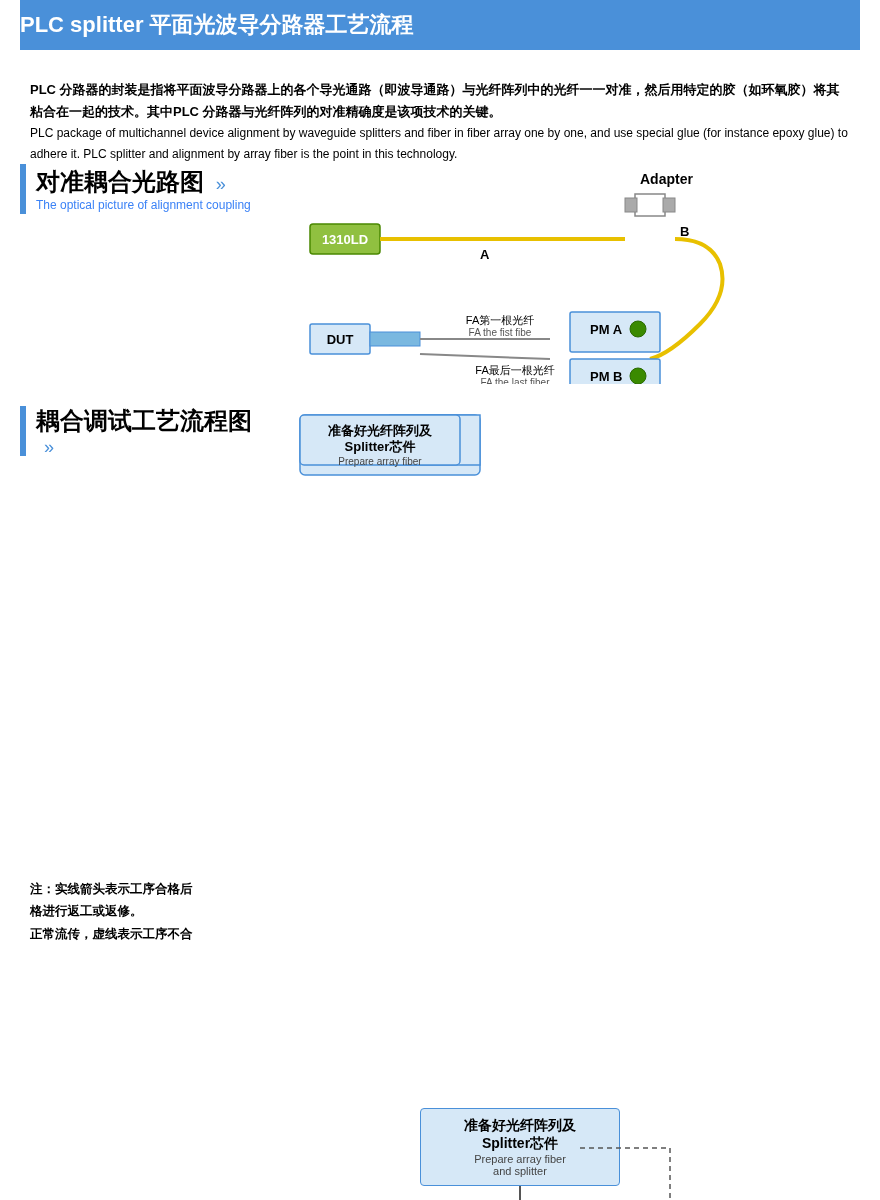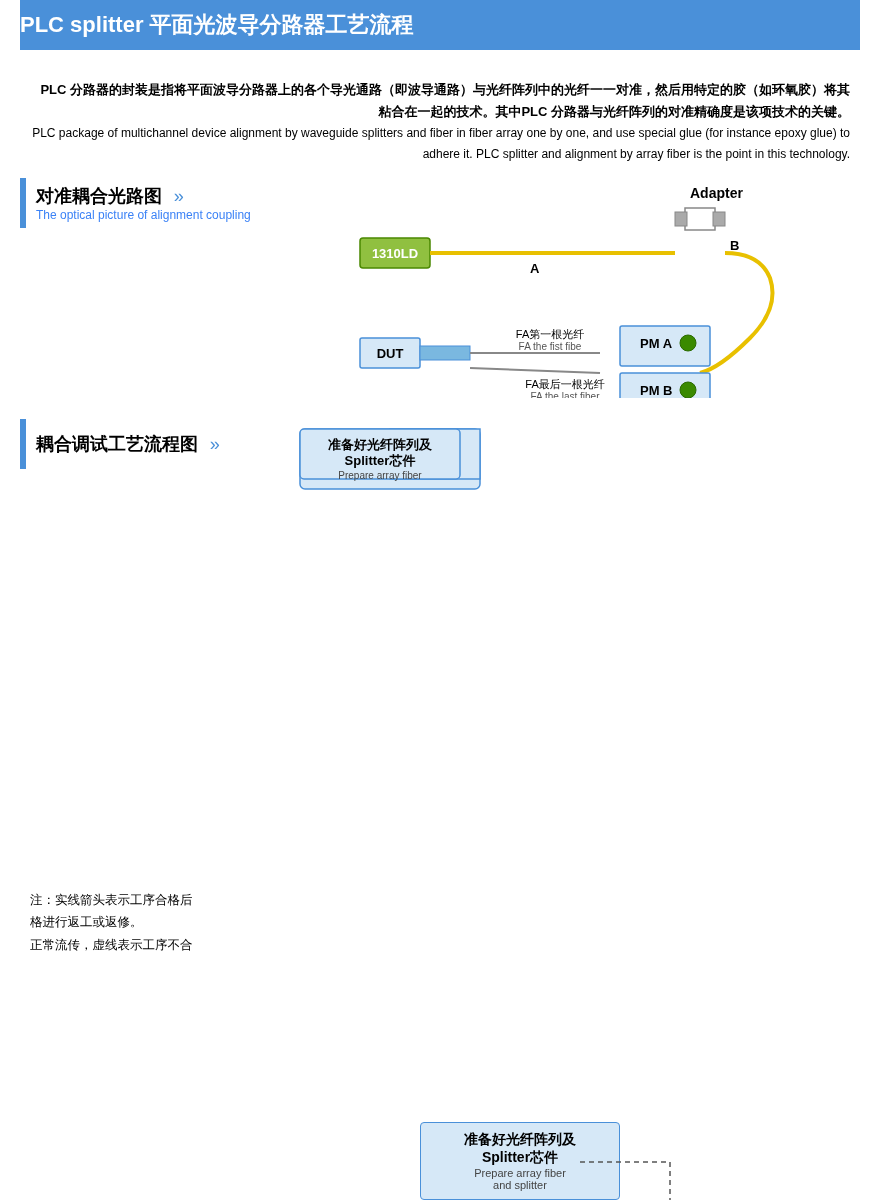--- a/index.html
+++ b/index.html
@@ -21,23 +21,21 @@
       padding: 10px 0;
       margin-bottom: 29px;
     }
     .title-bar h1 {
       color: #fff;
       font-size: 22px;
       font-weight: bold;
     }
     .intro-block {
       padding: 0 10px;
-      margin-bottom: 14px;
       line-height: 1.7;
-      text-align: right;
     }
     .intro-cn {
       font-size: 13px;
       font-weight: bold;
     }
     .intro-en {
       font-size: 12px;
     }
     
     .section-header {
@@ -46,21 +44,21 @@
       margin-bottom: 4px;
     }
     .section-bar {
       width: 6px;
       height: 50px;
       background: #4a90d9;
       margin-right: 10px;
       flex-shrink: 0;
     }
     .section-title-block .cn {
-      font-size: 18px;
+      font-size: 24px;
       font-weight: bold;
       color: #000;
     }
     .section-title-block .arrows {
       color: #4a90d9;
       font-size: 18px;
       margin-left: 8px;
     }
     .section-title-block .en {
       color: #3b82f6;
@@ -73,40 +71,40 @@
       display: flex;
       gap: 10px;
       margin-bottom: 18px;
     }
     .top-left {
       flex: 0 0 240px;
     }
     .top-right {
       flex: 1;
       padding-left: 10px;
-      text-align: center;
     }
 
     
     .bottom-section {
       display: flex;
       gap: 10px;
       margin-bottom: 18px;
     }
     .bottom-left {
       flex: 0 0 240px;
     }
     .bottom-right {
       flex: 1;
       padding-left: 10px;
     }
 
     .remark-block {
       margin-top: 10px;
       padding: 0 10px;
+      font-weight: bold;
     }
     .remark-cn {
       font-size: 12.5px;
       line-height: 1.8;
       margin-bottom: 8px;
     }
 
     
     svg text { font-family: Arial, "Microsoft YaHei", sans-serif; }
   </style>

